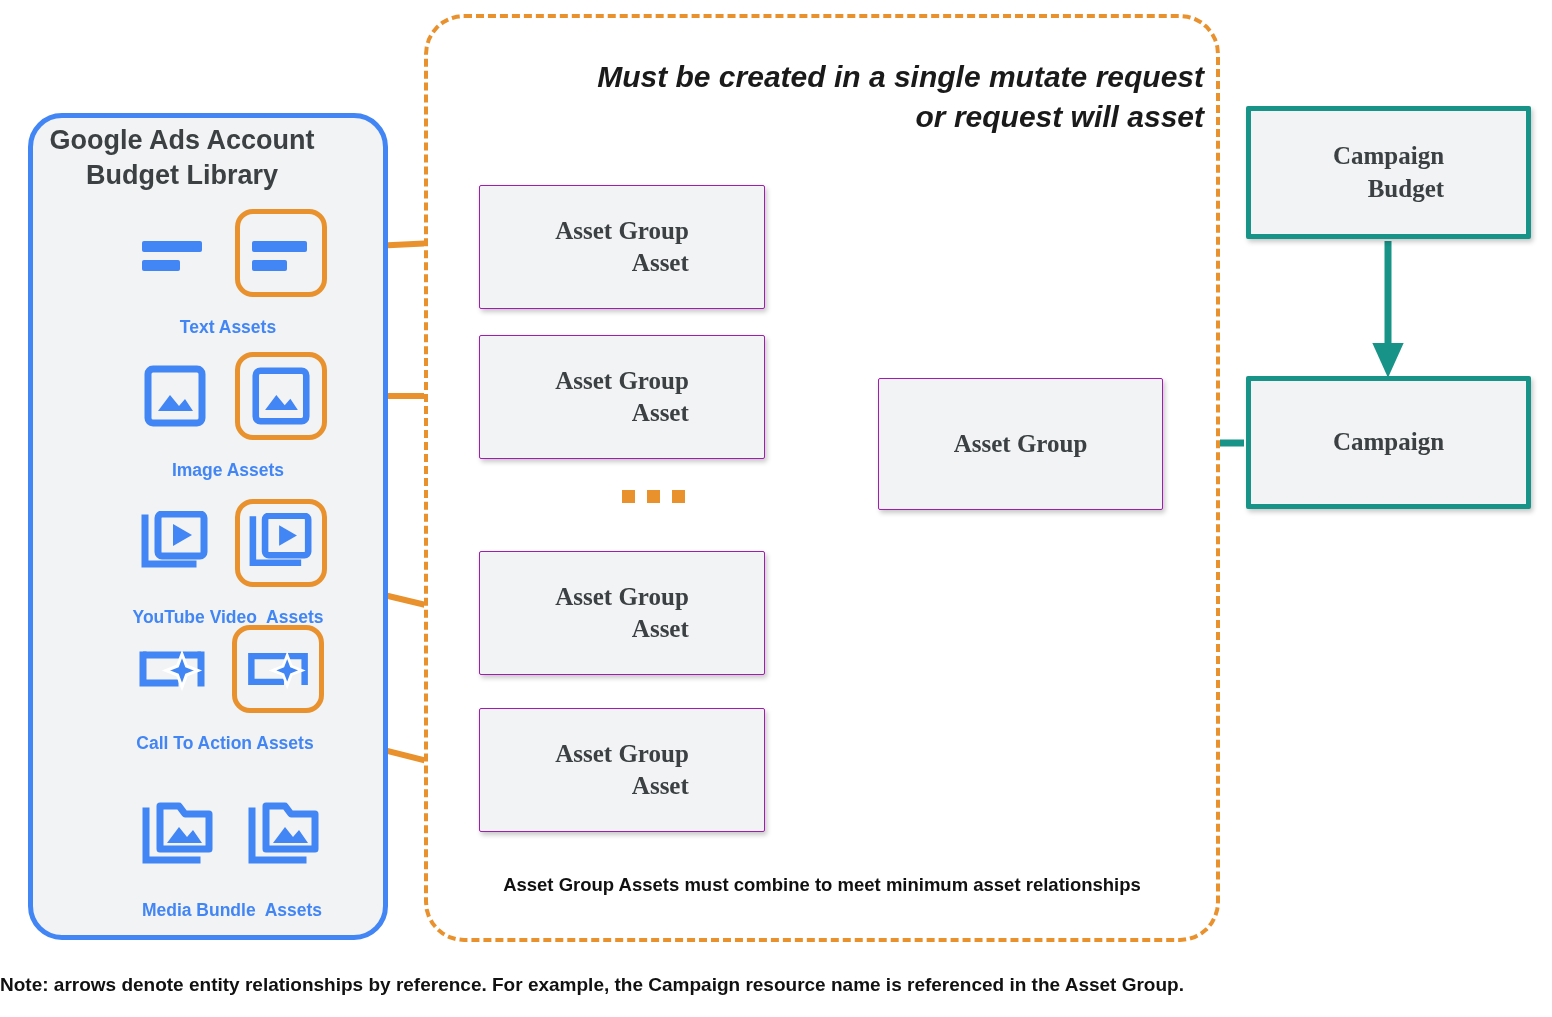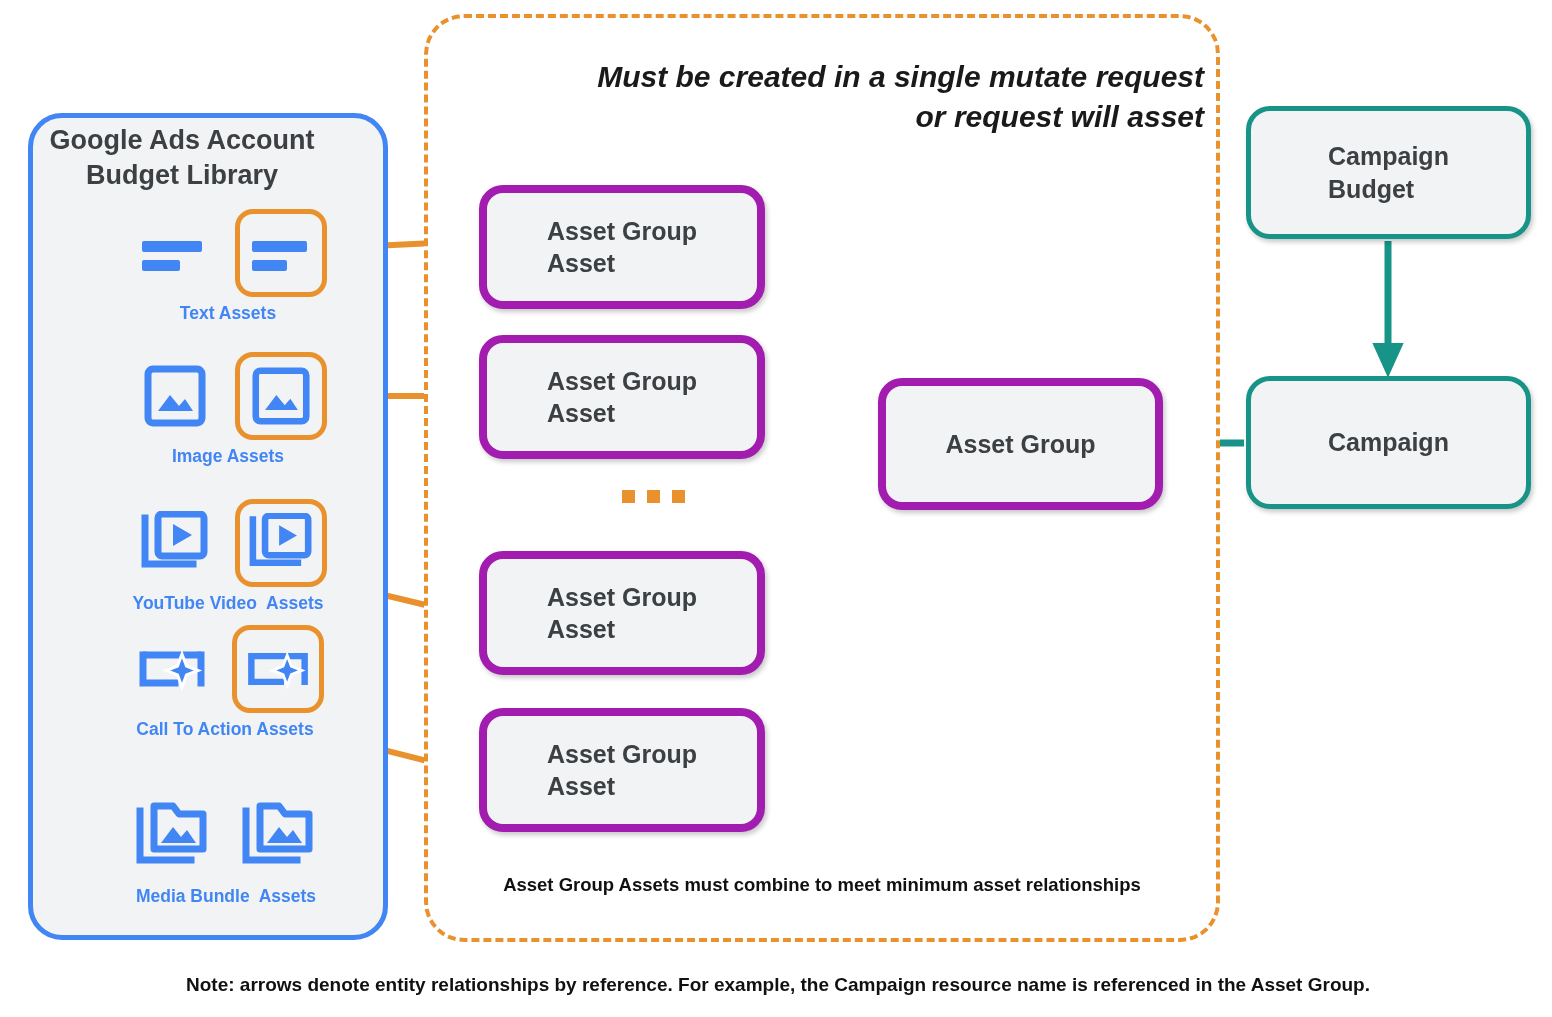--- a/index.html
+++ b/index.html
@@ -73,21 +73,21 @@
   .icon-wrap.boxed {
     border: 5px solid #e8912d;
     border-radius: 18px;
     background: transparent;
   }
   .asset-label {
     text-align: center;
     font-size: 17.5px;
     font-weight: bold;
     color: #4285f4;
-    margin-top: 2px;
+    margin-top: 16px;
     white-space: pre;
   }
 
   
   #mutate-panel {
     position: absolute;
     left: 424px;
     top: 14px;
     width: 796px;
     height: 928px;
@@ -133,51 +133,52 @@
     display: block;
     width: 13px;
     height: 13px;
     background: #e8912d;
   }
 
   
   .node {
     position: absolute;
     background: #f1f3f4;
-    border-radius: 24px;
+    border-radius: 2px;
     box-sizing: border-box;
     display: flex;
     align-items: center;
     justify-content: center;
-    text-align: left;
+    text-align: right;
     color: #3c4043;
     font-size: 25px;
     font-weight: bold;
     line-height: 1.3;
     box-shadow: 2px 3px 5px rgba(0,0,0,0.22);
     z-index: 20;
-  }
-  .node.orange { border: 8px solid #a21caf; }
+    font-family: Liberation Serif, serif;
+  }
+  .node.orange { border: 1px solid #a21caf; }
   .node.teal   { border: 5px solid #179387; }
 
   #node-aga-1 { left: 479px; top: 185px;  width: 286px; height: 124px; }
   #node-aga-2 { left: 479px; top: 335px;  width: 286px; height: 124px; }
   #node-aga-3 { left: 479px; top: 551px;  width: 286px; height: 124px; }
   #node-aga-4 { left: 479px; top: 708px;  width: 286px; height: 124px; }
   #node-asset-group { left: 878px; top: 378px; width: 285px; height: 132px; }
   #node-campaign-budget { left: 1246px; top: 106px; width: 285px; height: 133px; }
   #node-campaign { left: 1246px; top: 376px; width: 285px; height: 133px; }
 
   
   #bottom-note {
     position: absolute;
     left: 0;
     top: 974px;
     width: 1370px;
-    text-align: right;
+    text-align: left;
     font-size: 19px;
     font-weight: bold;
     color: #111111;
     z-index: 20;
   }
 </style>
 </head>
 <body>
 
 <div id="canvas">
@@ -258,21 +259,21 @@
         <svg width="68" height="52" viewBox="0 0 74 56">
           <path d="M8 14 L8 42 L40 42 M66 14 L66 42" fill="none" stroke="#4285f4" stroke-width="7" stroke-linecap="square"></path>
           <path d="M8 14 L66 14" fill="none" stroke="#4285f4" stroke-width="7"></path>
           <path d="M47 13 L51.5 25 L63 29.5 L51.5 34 L47 46 L42.5 34 L31 29.5 L42.5 25 Z" fill="#4285f4" stroke="#ffffff" stroke-width="3"></path>
         </svg>
       </div>
     </div>
     <div class="asset-label">Call To Action Assets</div>
   </div>
 
-  <div class="asset-row" style="left:106px; top:788px; width:240px;">
+  <div class="asset-row" style="left:112px; top:788px; width:240px;">
     <div class="asset-icons">
       <div class="icon-wrap">
         <svg width="76" height="70" viewBox="0 0 76 70">
           <path d="M5 10 L5 59 L56 59" fill="none" stroke="#4285f4" stroke-width="7" stroke-linecap="square"></path>
           <path d="M19 5 L38 5 L44 13 L68 13 L68 48 L19 48 Z" fill="none" stroke="#4285f4" stroke-width="7" stroke-linejoin="round"></path>
           <path d="M26 42 L38 26 L46 36 L52 29 L61 42 Z" fill="#4285f4"></path>
         </svg>
       </div>
       <div class="icon-wrap">
         <svg width="76" height="70" viewBox="0 0 76 70">

